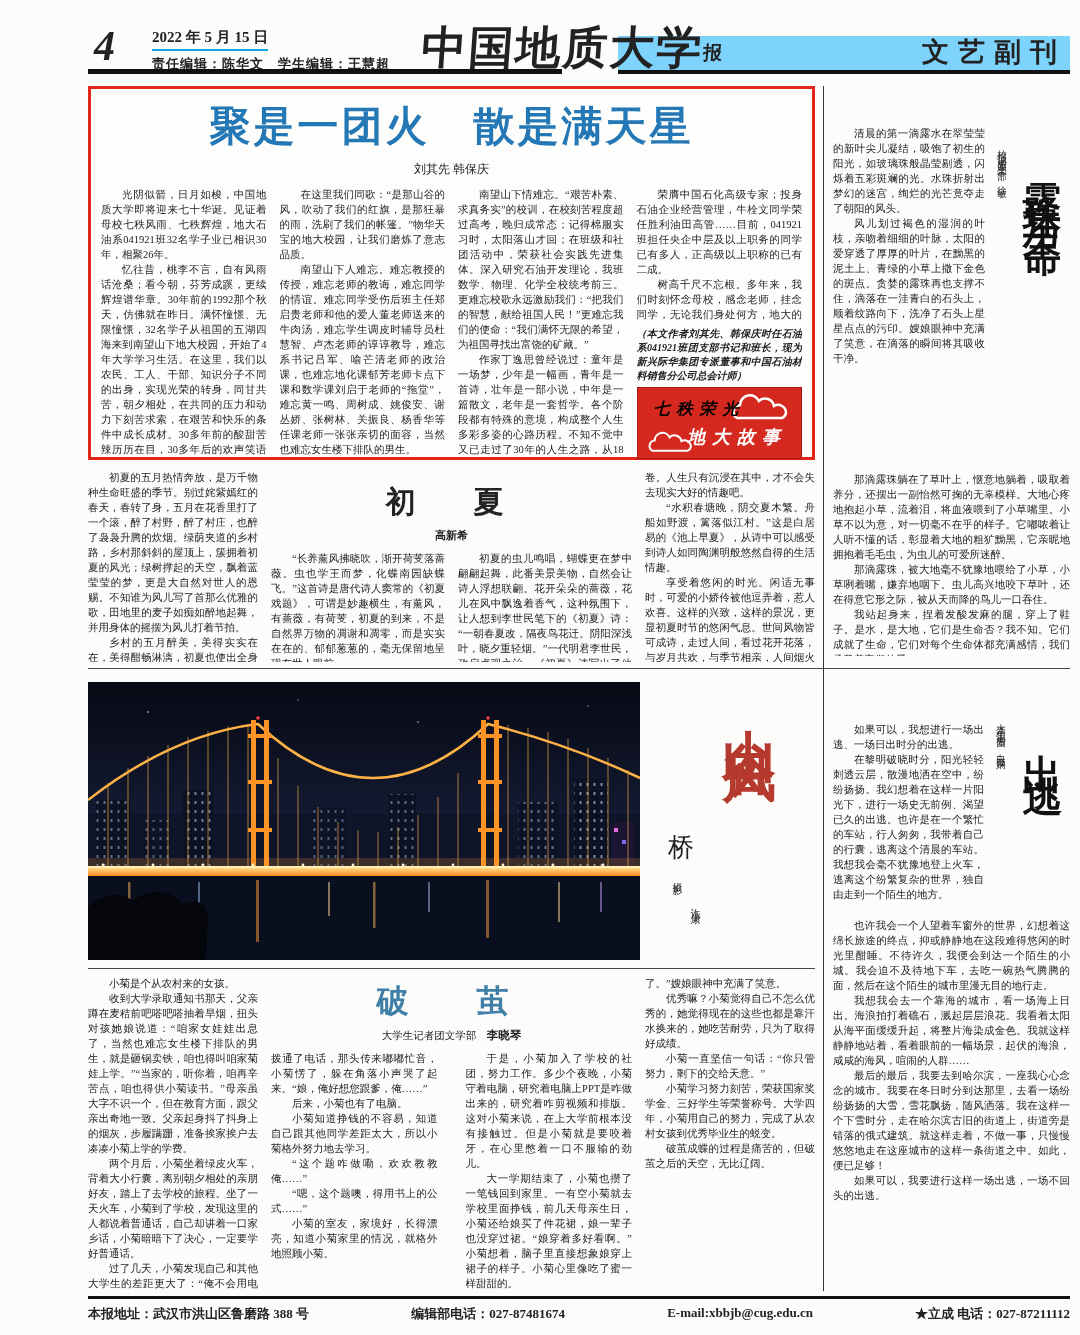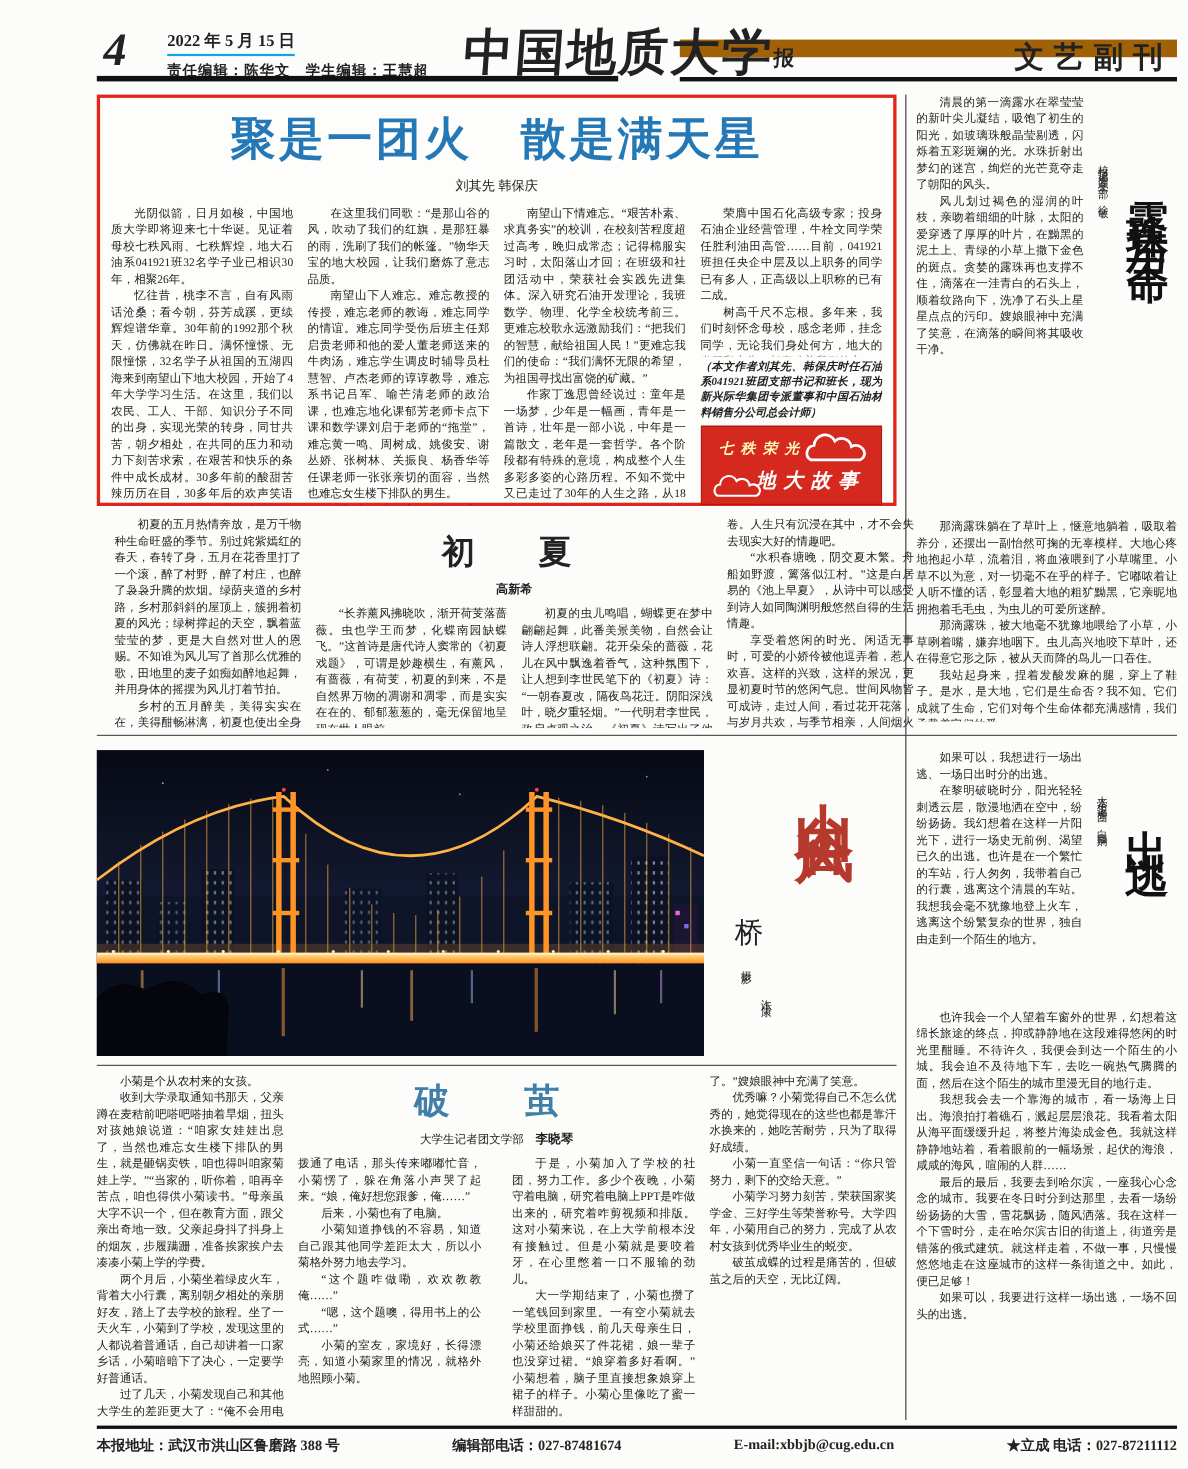--- a/index.html
+++ b/index.html
@@ -5,21 +5,21 @@
   html,body{margin:0;padding:0;background:#e9e9e7;}
   .serif{font-family:"Liberation Serif","DejaVu Serif",serif;}
   .page{position:relative;width:1080px;height:1335px;margin:0 auto;background:#fcfcfa;
         font-family:"Liberation Serif","DejaVu Serif",serif;color:#222;overflow:hidden;}
   
   .pagenum{position:absolute;left:94px;top:22px;font-size:42px;font-weight:bold;font-style:italic;}
   .hmeta{position:absolute;left:152px;top:28px;}
   .hdate{display:inline-block;font-size:15px;font-weight:bold;border-bottom:2px solid #0ea5e9;padding-bottom:2px;}
   .heditors{font-size:13px;font-weight:bold;margin-top:4px;letter-spacing:1px;}
   .hbar-left{position:absolute;left:88px;top:69px;width:474px;height:5px;background:#111;}
-  .section-band{position:absolute;left:618px;top:36px;width:452px;height:16px;background:#a16207;}
+  .section-band{position:absolute;left:618px;top:36px;width:452px;height:34px;background:#7dd3fc;}
   .section-label{float:right;font-size:27px;font-weight:900;letter-spacing:9px;line-height:32px;
                  padding-right:4px;font-family:"Liberation Sans","DejaVu Sans",sans-serif;}
   .hbar-right{position:absolute;left:618px;top:70px;width:452px;height:4px;background:#111;}
   .masthead{position:absolute;left:408px;top:18px;width:330px;text-align:center;font-weight:900;
             font-size:45px;letter-spacing:2px;transform:skewX(-4deg);z-index:3;}
   .masthead .suffix{font-size:19px;font-weight:bold;vertical-align:4px;}
   
   .t{margin:0;text-indent:2em;text-align:justify;font-size:10.5px;line-height:15px;}
   .clip{overflow:hidden;}
   
@@ -27,35 +27,35 @@
           box-sizing:border-box;padding:4px 10px;background:#fdfdfb;}
   .main-title{text-align:center;color:#2578b6;font-size:41px;font-weight:900;letter-spacing:3px;
               margin-top:6px;font-family:"Liberation Sans","DejaVu Sans",sans-serif;}
   .main-byline{text-align:center;font-size:12px;margin:7px 0 9px;}
   .main-cols{display:flex;gap:13px;height:272px;overflow:hidden;justify-content:center;}
   .mcol{flex:1;overflow:hidden;}
   .mcol4{flex:1;display:flex;flex-direction:column;overflow:hidden;}
   .mcol4 .flow{flex:1;overflow:hidden;}
   .note{font-size:10px;line-height:14px;font-weight:bold;font-style:italic;margin:3px 0 4px;text-align:justify;}
   .badge{position:relative;height:70px;background:#d5281e;border:1px solid #a81910;flex:0 0 auto;}
-  .badge .l1{position:absolute;left:16px;top:11px;color:#fef9c3;font-size:13px;font-weight:900;
+  .badge .l1{position:absolute;left:16px;top:11px;color:#000000;font-size:16px;font-weight:900;
              font-style:italic;letter-spacing:7px;}
   .badge .l2{position:absolute;right:14px;bottom:9px;color:#fff;font-size:18px;font-weight:900;
              font-style:italic;letter-spacing:7px;}
   .badge svg{position:absolute;}
   
   .vline{position:absolute;left:823px;top:86px;width:1px;height:1205px;background:#333;}
   .rail{position:absolute;left:833px;width:237px;}
   .rail-top{display:flex;}
-  .rail-text{width:152px;overflow:hidden;}
+  .rail-text{width:152px;overflow:hidden;margin-top:40px;}
   .vbyline{writing-mode:vertical-rl;font-size:9.5px;letter-spacing:3px;color:#222;}
   .vtitle{writing-mode:vertical-rl;font-weight:bold;color:#111;}
   .rail-bottom{overflow:hidden;margin-top:8px;}
   
-  .cxband{position:absolute;left:104px;top:470px;width:727px;height:192px;display:flex;gap:13px;}
+  .cxband{position:absolute;left:88px;top:470px;width:727px;height:192px;display:flex;gap:13px;}
   .cx-col{flex:0 0 170px;overflow:hidden;}
   .cx-mid{flex:1;display:flex;flex-direction:column;overflow:hidden;}
   .cx-title{text-align:center;font-size:30px;font-weight:bold;letter-spacing:14px;margin-top:12px;}
   .cx-author{text-align:center;font-size:11px;font-weight:bold;margin:5px 0 8px;}
   .cx-midcols{flex:1;display:flex;gap:13px;overflow:hidden;}
   .cx-midcol{flex:1;overflow:hidden;}
   .hrule1{position:absolute;left:88px;top:668px;width:982px;height:1px;background:#444;}
   
   .photo{position:absolute;left:88px;top:682px;width:552px;height:278px;background:#060912;}
   .valley{position:absolute;left:648px;top:682px;width:167px;height:278px;}

